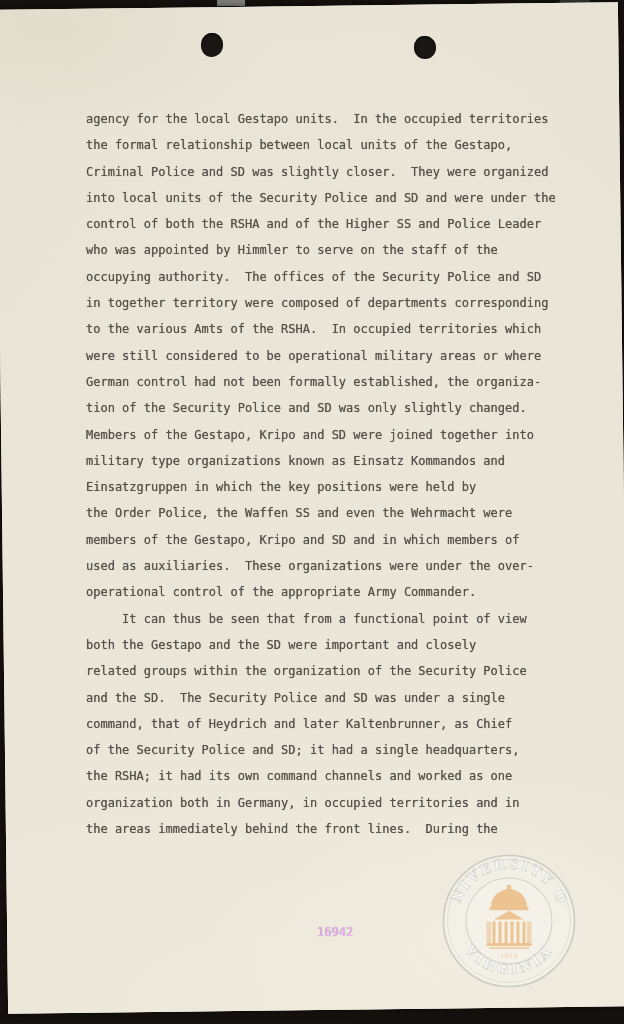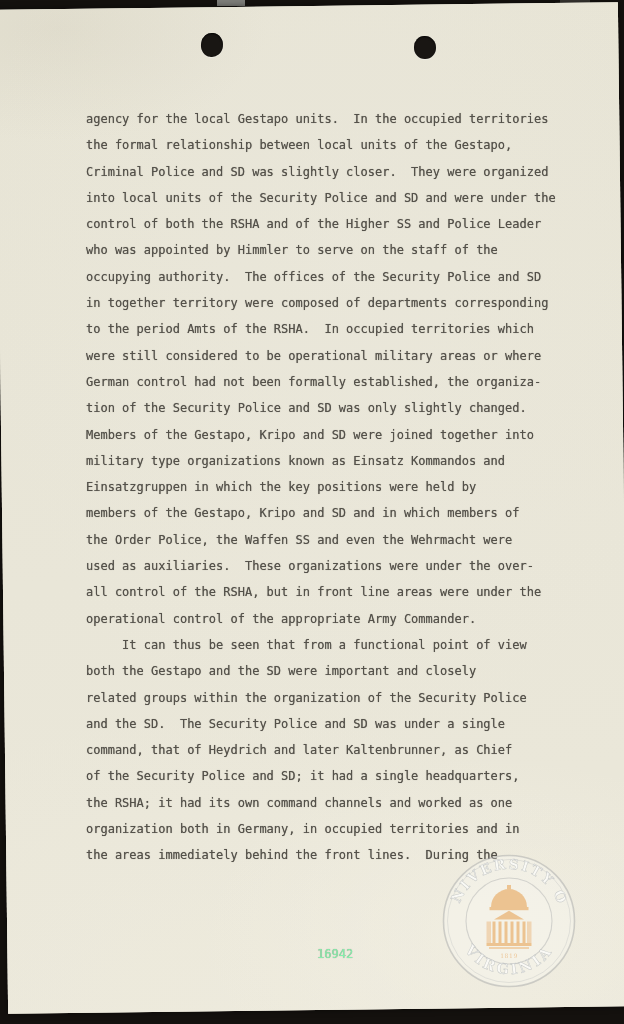--- a/index.html
+++ b/index.html
@@ -78,26 +78,25 @@
     text-shadow: 0 0 0.7px rgba(84,81,74,0.75);
   }
   .typewritten .tline {
     white-space: pre;
     height: 26.3px;
   }
   .page-number {
     position: absolute;
     left: 317px;
     top: 922px;
-    color: #86efac;
+    color: #f0abfc;
     font-size: 12px;
     line-height: 20px;
     text-shadow: 0 0 0.7px rgba(84,81,74,0.75);
     white-space: pre;
-    margin-top: 22px;
   }
   
   .seal {
     position: absolute;
     left: 441px;
     top: 853px;
     width: 136px;
     height: 136px;
   }
   .seal .ring-text {
@@ -138,31 +137,30 @@
 
     <div class="typewritten">
         <div class="tline">agency for the local Gestapo units.  In the occupied territories</div>
         <div class="tline">the formal relationship between local units of the Gestapo,</div>
         <div class="tline">Criminal Police and SD was slightly closer.  They were organized</div>
         <div class="tline">into local units of the Security Police and SD and were under the</div>
         <div class="tline">control of both the RSHA and of the Higher SS and Police Leader</div>
         <div class="tline">who was appointed by Himmler to serve on the staff of the</div>
         <div class="tline">occupying authority.  The offices of the Security Police and SD</div>
         <div class="tline">in together territory were composed of departments corresponding</div>
-        <div class="tline">to the period Amts of the RSHA.  In occupied territories which</div>
+        <div class="tline">to the various Amts of the RSHA.  In occupied territories which</div>
         <div class="tline">were still considered to be operational military areas or where</div>
         <div class="tline">German control had not been formally established, the organiza-</div>
         <div class="tline">tion of the Security Police and SD was only slightly changed.</div>
         <div class="tline">Members of the Gestapo, Kripo and SD were joined together into</div>
         <div class="tline">military type organizations known as Einsatz Kommandos and</div>
         <div class="tline">Einsatzgruppen in which the key positions were held by</div>
+        <div class="tline">the Order Police, the Waffen SS and even the Wehrmacht were</div>
         <div class="tline">members of the Gestapo, Kripo and SD and in which members of</div>
-        <div class="tline">the Order Police, the Waffen SS and even the Wehrmacht were</div>
         <div class="tline">used as auxiliaries.  These organizations were under the over-</div>
-        <div class="tline">all control of the RSHA, but in front line areas were under the</div>
         <div class="tline">operational control of the appropriate Army Commander.</div>
         <div class="tline">     It can thus be seen that from a functional point of view</div>
         <div class="tline">both the Gestapo and the SD were important and closely</div>
         <div class="tline">related groups within the organization of the Security Police</div>
         <div class="tline">and the SD.  The Security Police and SD was under a single</div>
         <div class="tline">command, that of Heydrich and later Kaltenbrunner, as Chief</div>
         <div class="tline">of the Security Police and SD; it had a single headquarters,</div>
         <div class="tline">the RSHA; it had its own command channels and worked as one</div>
         <div class="tline">organization both in Germany, in occupied territories and in</div>
         <div class="tline">the areas immediately behind the front lines.  During the</div>

